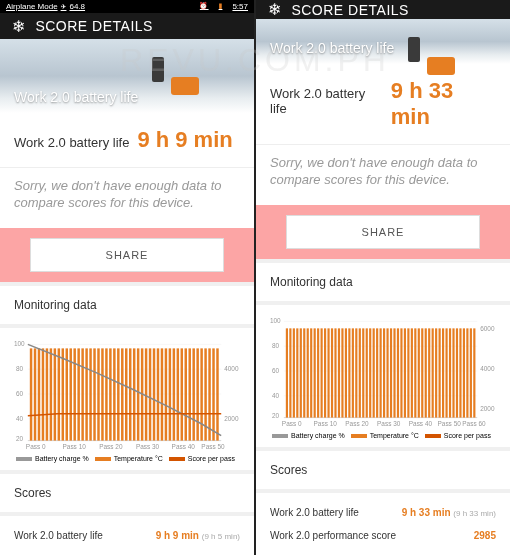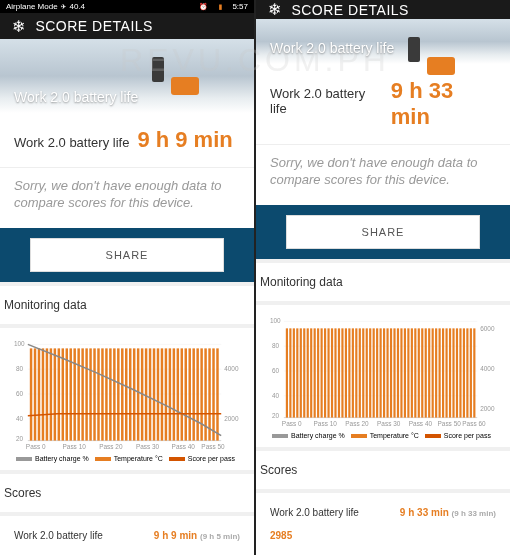--- a/index.html
+++ b/index.html
@@ -2,70 +2,70 @@
 <html><head>
   <meta charset="utf-8">
   <style>
     * { margin: 0; padding: 0; box-sizing: border-box; }
     body { background: #222; font-family: -apple-system, Helvetica, Arial, sans-serif; display: flex; gap: 2px; width: 510px; height: 555px; overflow: hidden; position: relative; }
     
     .watermark { position: absolute; top: 42px; left: 50%; transform: translateX(-50%); font-size: 32px; font-weight: 300; color: rgba(200,200,200,0.25); letter-spacing: 4px; pointer-events: none; z-index: 100; }
     
     .screen { width: 254px; background: #f0f0f0; display: flex; flex-direction: column; }
     
-    .status-bar { background: #000; color: #fff; height: 18px; font-size: 8px; display: flex; justify-content: space-between; align-items: center; padding: 0 6px; }
+    .status-bar { background: #000; color: #fff; height: 18px; font-size: 8px; display: flex; justify-content: space-between; align-items: center; padding: 0 6px; text-decoration: underline; }
     .status-left { display: flex; align-items: center; gap: 3px; }
-    .status-right { display: flex; align-items: flex-end; gap: 10px; }
+    .status-right { display: flex; align-items: flex-start; gap: 10px; }
     .status-icon { font-size: 7px; }
     
     .header { background: #1a1a1a; color: #fff; height: 36px; display: flex; align-items: center; gap: 10px; padding: 0 12px; }
     .snow-icon { font-size: 16px; }
     .header-title { font-size: 14px; font-weight: 500; letter-spacing: 0.5px; }
     
     .hero { height: 95px; background: linear-gradient(to bottom, #d5e0e8 0%, #b8c5d0 50%, #e8edf0 80%, #fff 100%); position: relative; display: flex; align-items: flex-end; padding: 8px 14px; }
     .hero-title { color: #fff; font-size: 14px; font-weight: 500; text-shadow: 0 1px 2px rgba(0,0,0,0.4); }
     .hero-skier { position: absolute; right: 90px; top: 18px; width: 12px; height: 25px; background: #3a3a3a; border-radius: 2px; }
     .hero-sled { position: absolute; right: 55px; top: 38px; width: 28px; height: 18px; background: #e67e22; border-radius: 3px; }
     
     .score-row { background: #fff; padding: 14px; display: flex; align-items: baseline; gap: 8px; border-bottom: 1px solid #eee; }
     .score-label { font-size: 13px; color: #333; font-weight: 500; }
     .score-value { font-size: 22px; color: #e67e22; font-weight: 700; }
     
     .notice { background: #fff; padding: 10px 14px 16px; font-size: 13px; color: #999; font-style: italic; line-height: 1.3; }
     
-    .share-row { background: #0c4a6e; padding: 10px 30px; }
+    .share-row { background: #fca5a5; padding: 10px 30px; }
     .share-btn { width: 100%; background: #fff; border: 1px solid #ddd; padding: 10px; font-size: 11px; color: #555; letter-spacing: 1px; cursor: pointer; }
     
-    .section-title { background: #fff; padding: 12px 4px; font-size: 12px; color: #333; margin-top: 4px; }
+    .section-title { background: #fff; padding: 12px 14px; font-size: 12px; color: #333; margin-top: 4px; }
     
     .chart-box { background: #fff; padding: 8px; margin-top: 4px; }
     .chart { height: 115px; position: relative; }
     .chart svg { width: 100%; height: 100%; }
     .chart-legend { display: flex; gap: 6px; font-size: 7px; padding: 4px 8px 0; }
     .legend-item { display: flex; align-items: center; gap: 3px; }
     .legend-swatch { width: 16px; height: 4px; }
     .axis-label { font-size: 6.5px; fill: #999; }
     
     .scores-table { background: #fff; padding: 8px 14px; margin-top: 4px; }
     .score-line { display: flex; justify-content: space-between; align-items: baseline; padding: 6px 0; font-size: 10px; }
     .score-line-label { color: #333; }
     .score-line-val { color: #e67e22; font-weight: 600; }
-    .score-line-sub { color: #aaa; font-size: 8px; font-weight: 700; text-align: center; }
+    .score-line-sub { color: #aaa; font-size: 8px; font-weight: 400; text-align: center; }
   </style>
 </head>
 <body>
 
 <div class="watermark">REVU.COM.PH</div>
 
 <div class="screen">
   <div class="status-bar">
     <div class="status-left">
       <span>Airplane Mode</span>
       <span class="status-icon">✈</span>
-      <span>40.4</span>
+      <span>64.8</span>
     </div>
     <div class="status-right">
       <span class="status-icon">⏰</span>
       <span class="status-icon" style="color:#e67e22">▮</span>
       <span>5:57</span>
     </div>
   </div>
 
   <div class="header">
     <span class="snow-icon">❄</span>
@@ -317,16 +317,17 @@
   </div>
 
   <div class="section-title">Scores</div>
 
   <div class="scores-table">
     <div class="score-line">
       <span class="score-line-label">Work 2.0 battery life</span>
       <span class="score-line-val"><span>9 h 33 min</span> <span class="score-line-sub">(9 h 33 min)</span></span>
     </div>
     <div class="score-line">
+      <span class="score-line-label">Work 2.0 performance score</span>
       <span class="score-line-val">2985</span>
     </div>
   </div>
 </div>
 
 </body></html>

